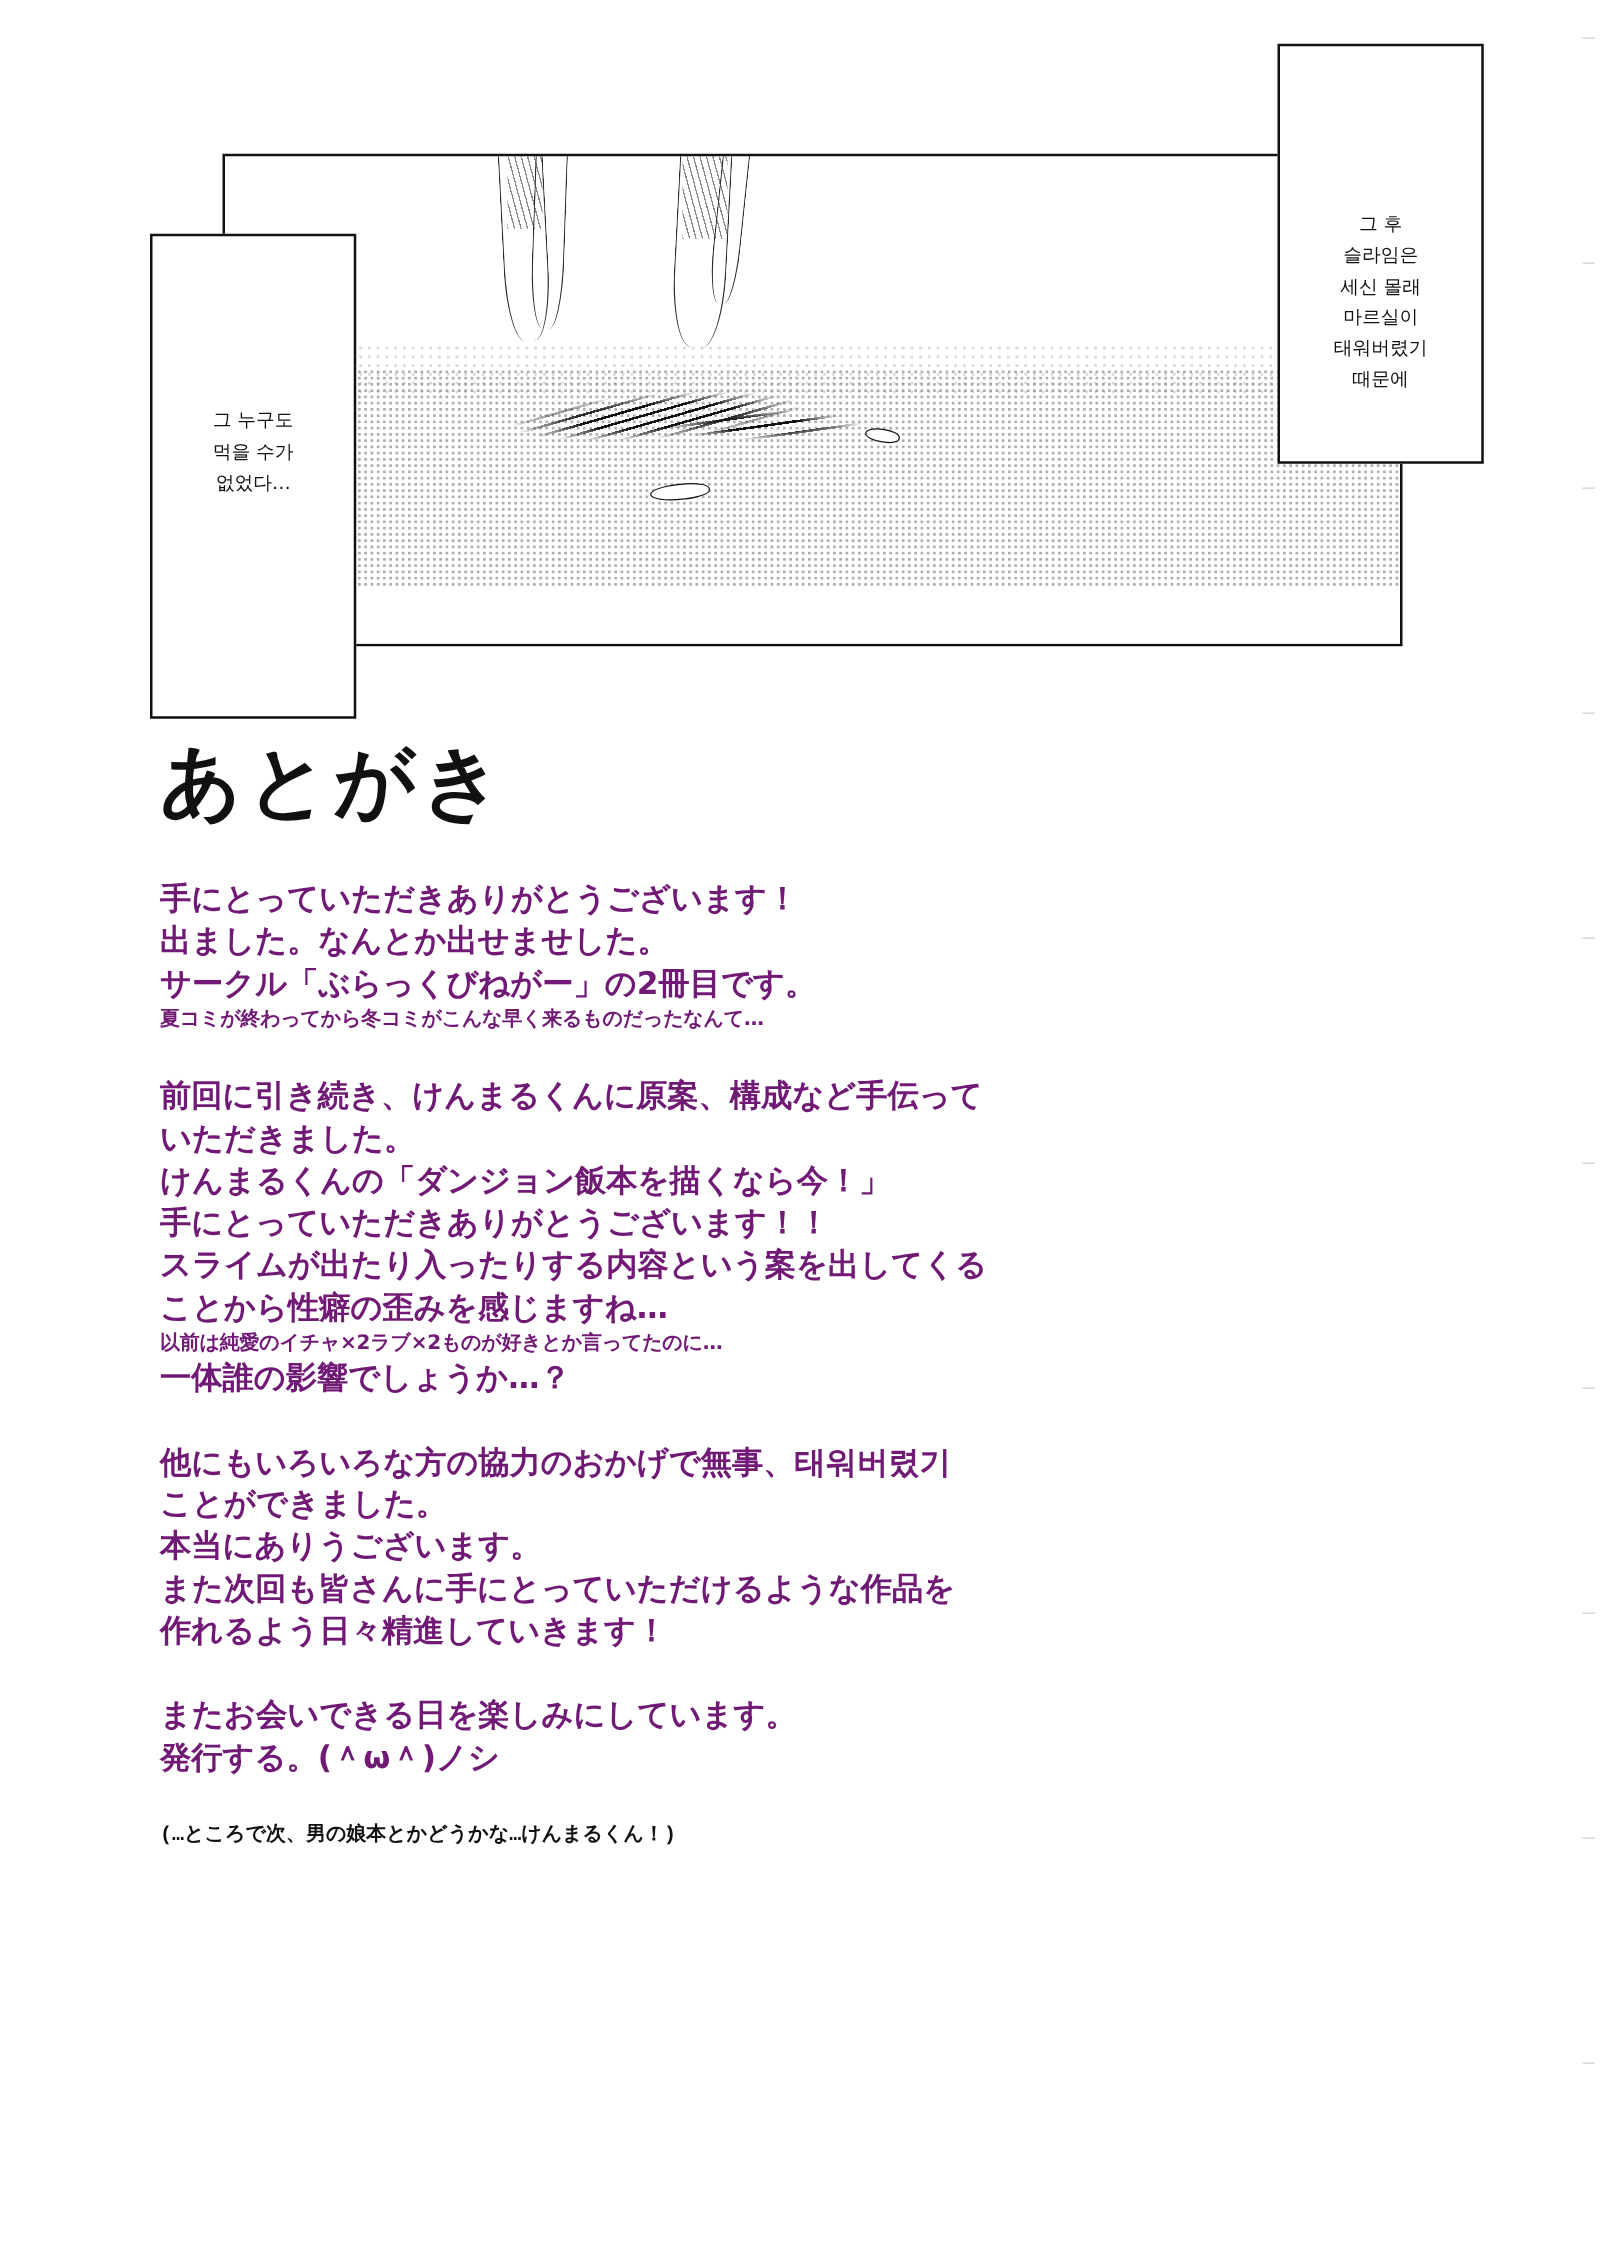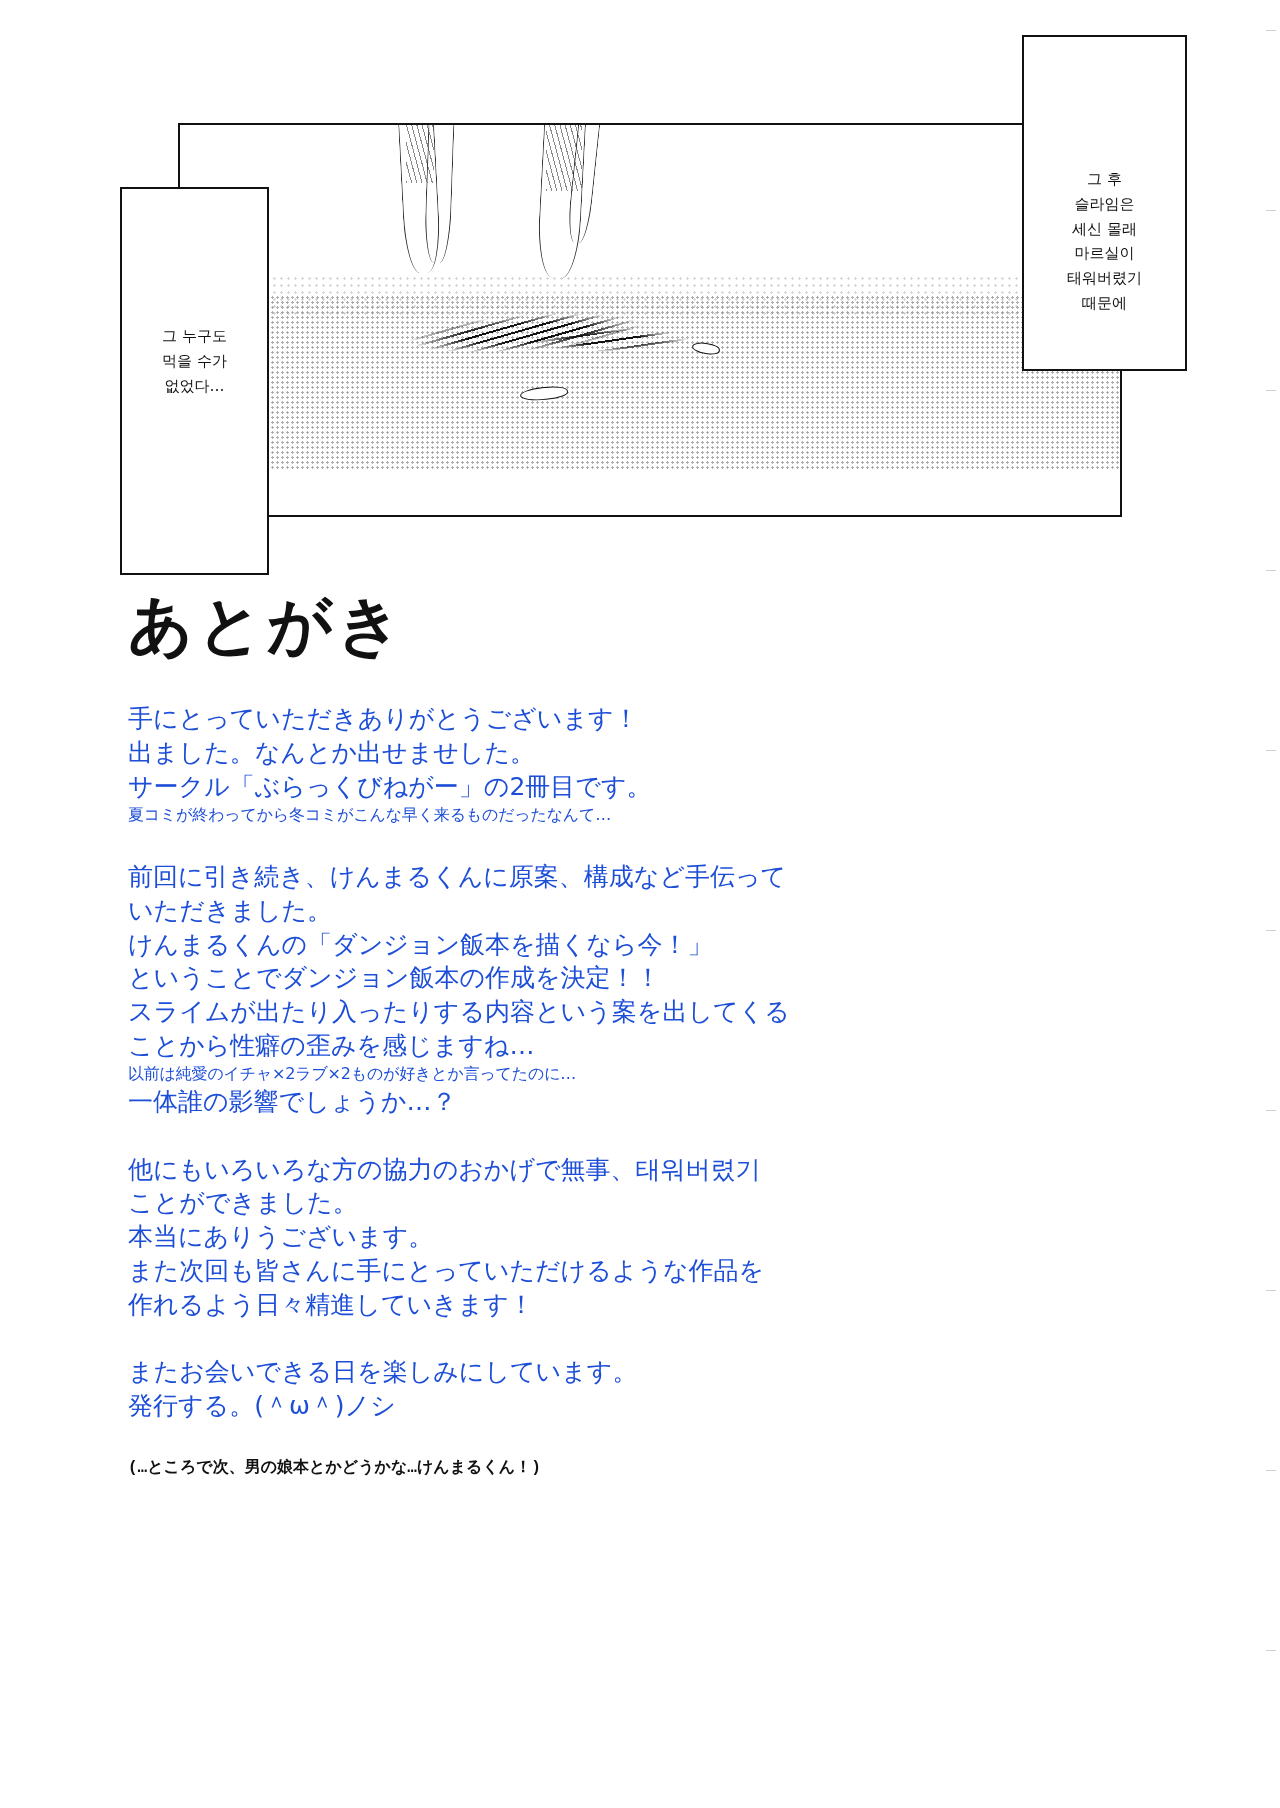--- a/index.html
+++ b/index.html
@@ -123,21 +123,21 @@
     background: #ffffff;
     display: flex;
     align-items: center;
     justify-content: center;
     text-align: center;
     box-sizing: border-box;
   }
   .caption-left {
     left: 120px;
     top: 187px;
-    width: 149px;
+    width: 165px;
     height: 388px;
     padding: 10px 6px;
   }
   .caption-right {
     left: 1022px;
     top: 35px;
     width: 165px;
     height: 336px;
     padding: 10px 6px;
   }
@@ -164,23 +164,23 @@
     font-weight: bold;
     letter-spacing: 4px;
     line-height: 1.1;
     color: #111;
     margin: 0 0 42px 0;
   }
   .aw-block { margin-bottom: 34px; }
   .aw-line {
     font-family: "DejaVu Sans", sans-serif;
     font-size: 25px;
-    font-weight: normal;
+    font-weight: bold;
     line-height: 1.35;
-    color: #1d4ed8;
+    color: #701a75;
     white-space: pre-wrap;
   }
   .aw-line.small {
     font-size: 16px;
     line-height: 1.4;
     letter-spacing: -0.2px;
   }
   .aw-foot {
     margin-top: 30px;
     font-size: 16px;
@@ -243,21 +243,21 @@
       <div class="aw-block">
         <div class="aw-line">手にとっていただきありがとうございます！</div>
         <div class="aw-line">出ました。なんとか出せませした。</div>
         <div class="aw-line">サークル「ぶらっくびねがー」の2冊目です。</div>
         <div class="aw-line small">夏コミが終わってから冬コミがこんな早く来るものだったなんて…</div>
       </div>
       <div class="aw-block">
         <div class="aw-line">前回に引き続き、けんまるくんに原案、構成など手伝って</div>
         <div class="aw-line">いただきました。</div>
         <div class="aw-line">けんまるくんの「ダンジョン飯本を描くなら今！」</div>
-        <div class="aw-line">ということでダンジョン飯本の作成を決定！！</div>
+        <div class="aw-line">手にとっていただきありがとうございます！！</div>
         <div class="aw-line">スライムが出たり入ったりする内容という案を出してくる</div>
         <div class="aw-line">ことから性癖の歪みを感じますね…</div>
         <div class="aw-line small">以前は純愛のイチャ×2ラブ×2ものが好きとか言ってたのに…</div>
         <div class="aw-line">一体誰の影響でしょうか…？</div>
       </div>
       <div class="aw-block">
         <div class="aw-line">他にもいろいろな方の協力のおかげで無事、태워버렸기</div>
         <div class="aw-line">ことができました。</div>
         <div class="aw-line">本当にありうございます。</div>
         <div class="aw-line">また次回も皆さんに手にとっていただけるような作品を</div>

